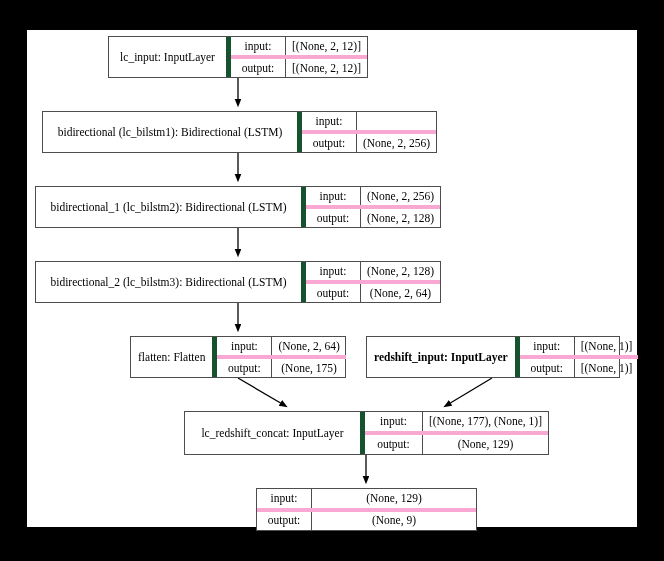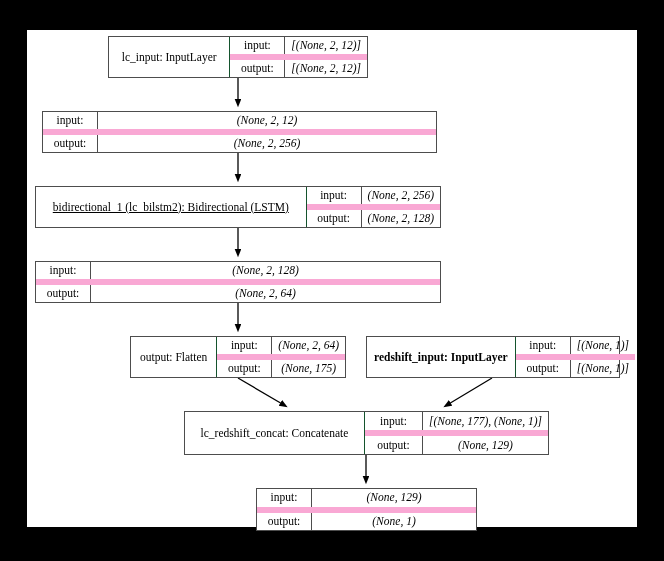--- a/index.html
+++ b/index.html
@@ -43,54 +43,53 @@
     font-family: "Liberation Serif", "DejaVu Serif", serif;
     font-size: 11.5px;
     color: #000000;
     line-height: 1.1;
   }
   .node-name {
     display: flex;
     align-items: center;
     justify-content: center;
     padding: 0 7px;
-    border-right: 1px solid #14532d;
+    border-right: 5px solid #14532d;
     white-space: nowrap;
     text-align: center;
   }
   .io-table {
     display: flex;
     flex-direction: column;
     flex: 1 1 auto;
   }
   .io-row {
     display: flex;
     flex-direction: row;
     flex: 1 1 50%;
     align-items: stretch;
   }
   .io-row.top {
-    border-bottom: 6px solid #f9a8d4;
+    border-bottom: 4px solid #f9a8d4;
   }
   .io-label {
     display: flex;
     align-items: center;
     justify-content: center;
     border-right: 1px solid #4d4d4d;
     white-space: nowrap;
     padding: 0 5px;
   }
   .io-value {
     display: flex;
     align-items: center;
     justify-content: center;
     flex: 1 1 auto;
     white-space: nowrap;
     padding: 0 6px;
-    font-style: italic;
   }
 </style>
 </head>
 <body>
 
 <div id="screen">
   <div id="canvas">
 
     <svg id="edges" viewBox="0 0 610 497" width="610" height="497">
       <defs>
@@ -117,61 +116,62 @@
           <div class="io-value">[(None, 2, 12)]</div>
         </div>
         <div class="io-row">
           <div class="io-label" style="width:44px;">output:</div>
           <div class="io-value">[(None, 2, 12)]</div>
         </div>
       </div>
     </div>
 
     <div class="node" style="left:15px; top:81px; width:395px; height:42px;">
-      <div class="io-table">
-        <div class="io-row top">
-          <div class="io-label" style="width:44px;">input:</div>
-          <div class="io-value">(None, 2, 12)</div>
+      <div class="node-name" style="width:258px;">bidirectional (lc_bilstm1): Bidirectional (LSTM)</div>
+      <div class="io-table">
+        <div class="io-row top">
+          <div class="io-label" style="width:44px;">input:</div>
         </div>
         <div class="io-row">
           <div class="io-label" style="width:44px;">output:</div>
           <div class="io-value">(None, 2, 256)</div>
         </div>
       </div>
     </div>
 
     <div class="node" style="left:8px; top:156px; width:406px; height:42px;">
-      <div class="node-name" style="width:265px;text-decoration:underline;">bidirectional_1 (lc_bilstm2): Bidirectional (LSTM)</div>
+      <div class="node-name" style="width:265px;">bidirectional_1 (lc_bilstm2): Bidirectional (LSTM)</div>
       <div class="io-table">
         <div class="io-row top">
           <div class="io-label" style="width:44px;">input:</div>
           <div class="io-value">(None, 2, 256)</div>
         </div>
         <div class="io-row">
           <div class="io-label" style="width:44px;">output:</div>
           <div class="io-value">(None, 2, 128)</div>
         </div>
       </div>
     </div>
 
     <div class="node" style="left:8px; top:231px; width:406px; height:42px;">
+      <div class="node-name" style="width:265px;">bidirectional_2 (lc_bilstm3): Bidirectional (LSTM)</div>
       <div class="io-table">
         <div class="io-row top">
           <div class="io-label" style="width:44px;">input:</div>
           <div class="io-value">(None, 2, 128)</div>
         </div>
         <div class="io-row">
           <div class="io-label" style="width:44px;">output:</div>
           <div class="io-value">(None, 2, 64)</div>
         </div>
       </div>
     </div>
 
     <div class="node" style="left:103px; top:306px; width:216px; height:42px;">
-      <div class="node-name" style="width:80px;">output: Flatten</div>
+      <div class="node-name" style="width:80px;">flatten: Flatten</div>
       <div class="io-table">
         <div class="io-row top">
           <div class="io-label" style="width:44px;">input:</div>
           <div class="io-value">(None, 2, 64)</div>
         </div>
         <div class="io-row">
           <div class="io-label" style="width:44px;">output:</div>
           <div class="io-value">(None, 175)</div>
         </div>
       </div>
@@ -185,40 +185,40 @@
           <div class="io-value">[(None, 1)]</div>
         </div>
         <div class="io-row">
           <div class="io-label" style="width:44px;">output:</div>
           <div class="io-value">[(None, 1)]</div>
         </div>
       </div>
     </div>
 
     <div class="node" style="left:157px; top:381px; width:365px; height:44px;">
-      <div class="node-name" style="width:178px;">lc_redshift_concat: Concatenate</div>
+      <div class="node-name" style="width:178px;">lc_redshift_concat: InputLayer</div>
       <div class="io-table">
         <div class="io-row top">
           <div class="io-label" style="width:47px;">input:</div>
           <div class="io-value">[(None, 177), (None, 1)]</div>
         </div>
         <div class="io-row">
           <div class="io-label" style="width:47px;">output:</div>
           <div class="io-value">(None, 129)</div>
         </div>
       </div>
     </div>
 
     <div class="node" style="left:229px; top:458px; width:221px; height:43px;">
       <div class="io-table">
         <div class="io-row top">
           <div class="io-label" style="width:44px;">input:</div>
           <div class="io-value">(None, 129)</div>
         </div>
         <div class="io-row">
           <div class="io-label" style="width:44px;">output:</div>
-          <div class="io-value">(None, 1)</div>
+          <div class="io-value">(None, 9)</div>
         </div>
       </div>
     </div>
 
   </div>
 </div>
 
 </body></html>

